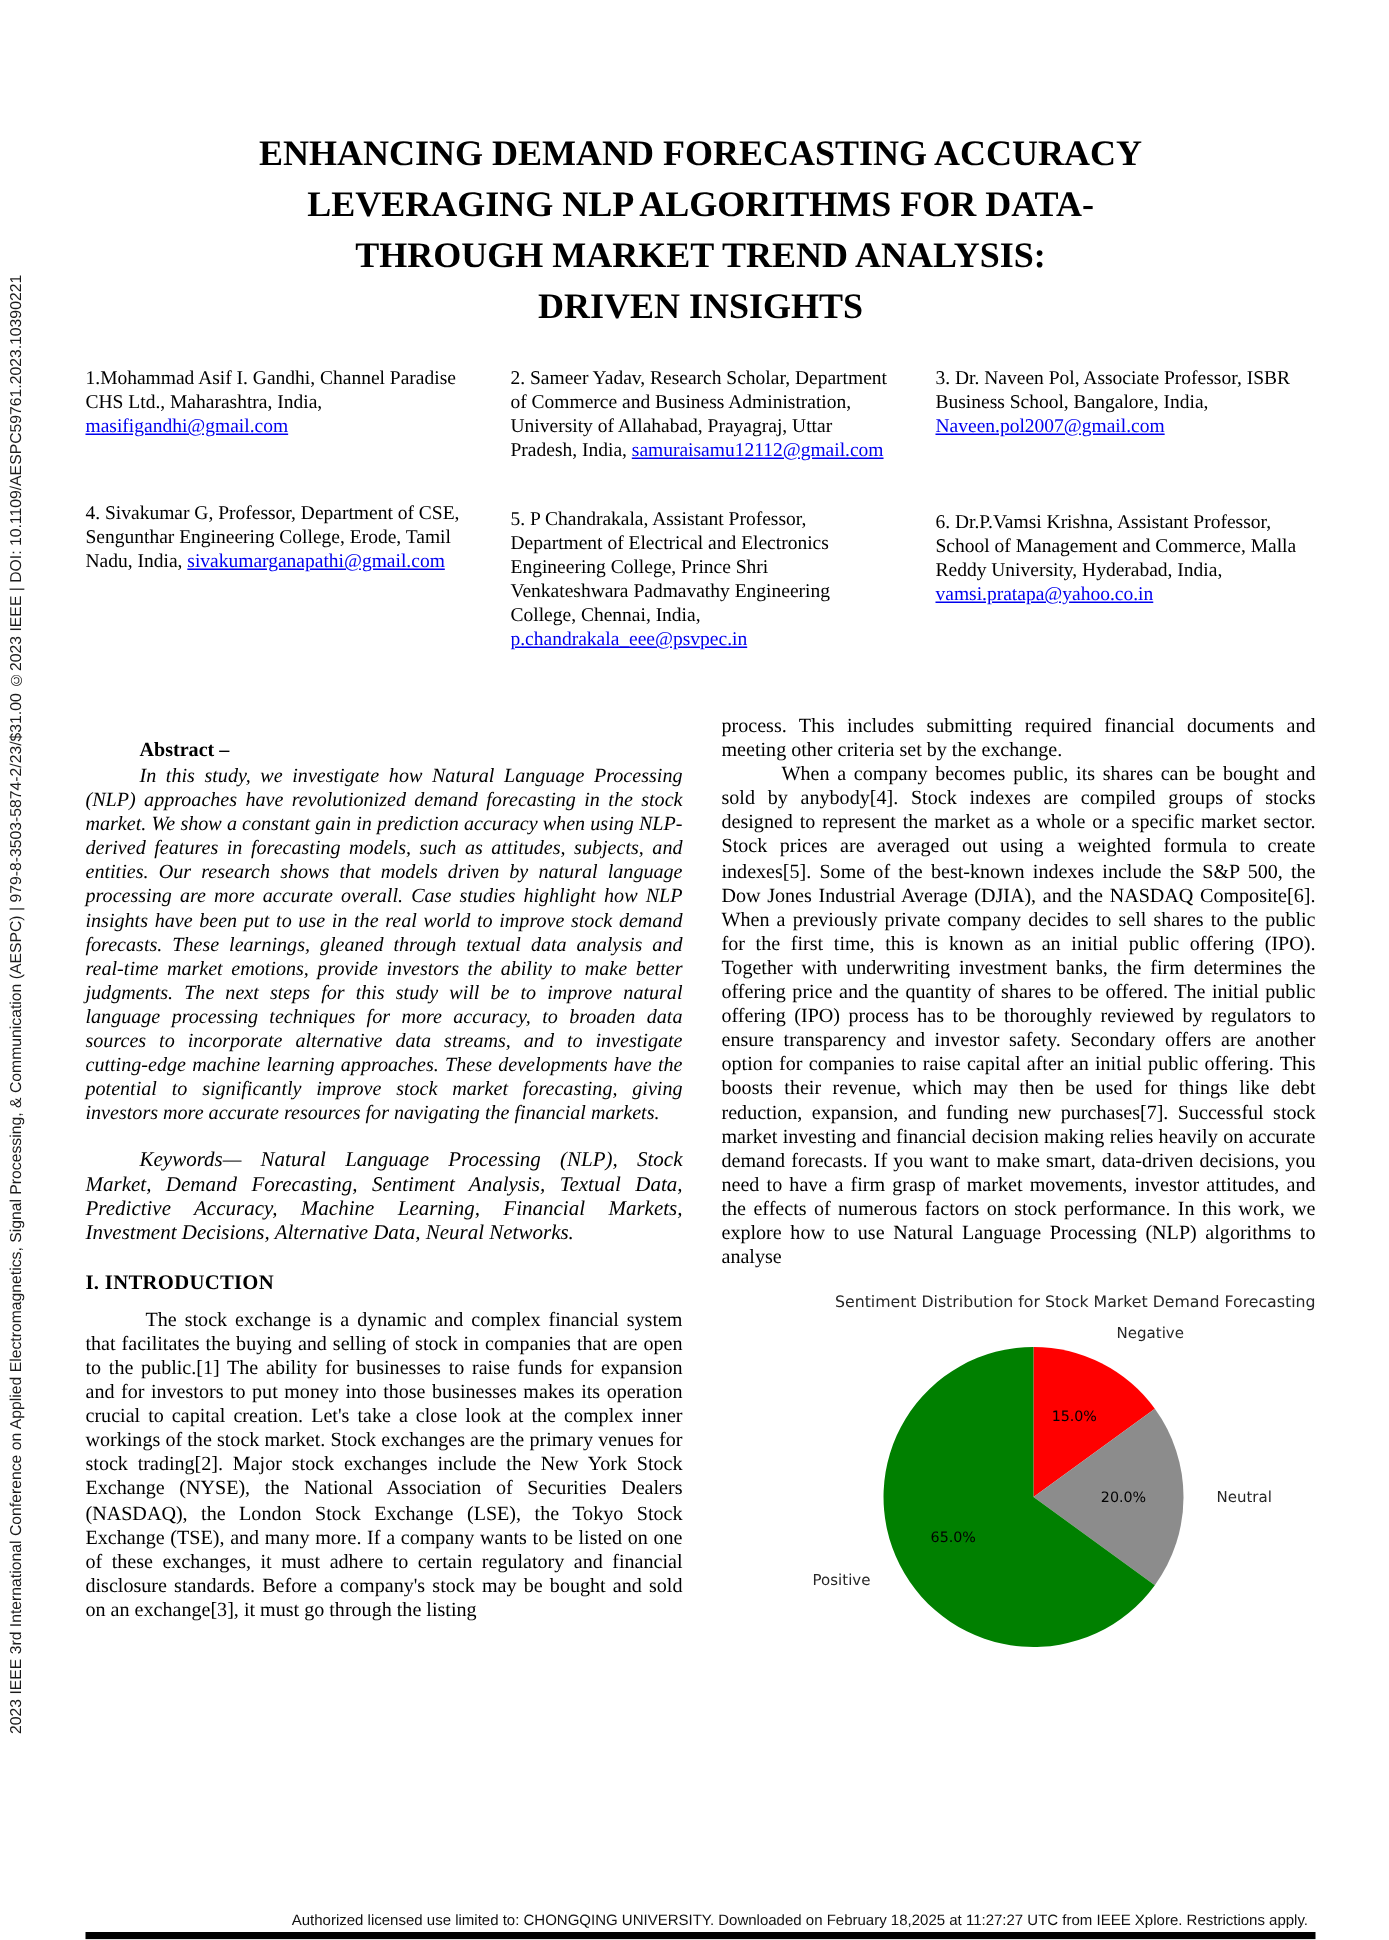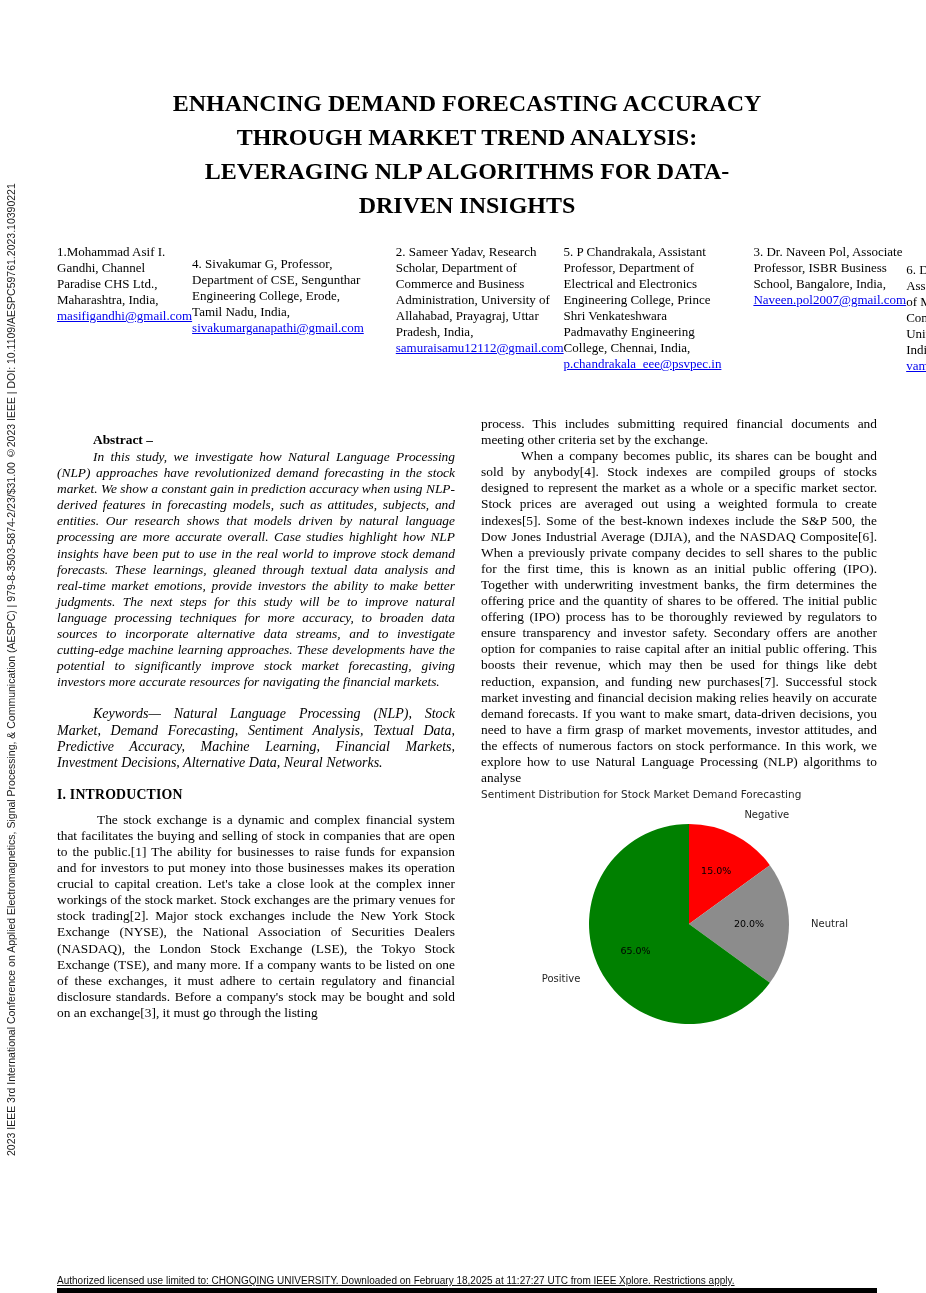--- a/index.html
+++ b/index.html
@@ -11,61 +11,61 @@
     writing-mode:vertical-rl;transform:rotate(180deg);text-align:center;
     font-family:"Liberation Sans",sans-serif;font-size:10.5px;color:#1a1a1a;white-space:nowrap;}
 
   
   .title{margin:86px 70px 16px 78px;text-align:center;font-size:24px;font-weight:bold;
          line-height:34px;}
   .title span{display:block;}
 
   
   .authors{display:flex;gap:32px;margin:22px 51px 0 57px;font-size:13px;line-height:16px;}
-  .author-col{flex:1;display:flex;flex-direction:row;}
+  .author-col{flex:1;display:flex;flex-direction:column;align-items:center;}
   .author-block{margin-bottom:30px;}
   .author-block p{margin:0;}
   a.email{color:#0000EE;text-decoration:underline;}
 
   
   .columns{display:flex;gap:26px;margin:12px 49px 0 57px;}
   .col-left{width:399px;padding-top:16px;}
   .col-right{width:396px;}
   .body-text{font-size:13.4px;line-height:16.1px;text-align:justify;margin:0;}
   .indent{text-indent:40px;}
   .abstract-head{font-weight:bold;font-size:13.4px;margin:0 0 1px 0;text-indent:36px;}
   .abstract-body{font-style:italic;font-size:13.4px;line-height:16.1px;text-align:justify;margin:0;text-indent:36px;}
   .keywords{font-weight:normal;font-style:italic;font-size:14px;line-height:16.1px;
             text-align:justify;margin:16px 0 16px 0;text-indent:36px;}
   .section-head{font-size:13.8px;font-weight:bold;margin:15px 0 9px 0;letter-spacing:.2px;}
 
   
-  figure{margin:2px 0 0 0;text-align:left;}
+  figure{margin:16px 0 0 0;text-align:right;}
   .chart-title{font-family:"DejaVu Sans",sans-serif;font-size:10.5px;color:#262626;margin-bottom:2px;}
   svg{display:block;margin:0 auto;}
   .pie-pct{font-family:"DejaVu Sans",sans-serif;font-size:9.5px;fill:#000;}
   .pie-label{font-family:"DejaVu Sans",sans-serif;font-size:10px;fill:#262626;}
   figcaption{font-style:italic;font-size:14.5px;margin-top:14px;}
 
   
-  .footer{position:absolute;left:57px;right:41px;bottom:7px;text-align:left;
-    font-family:"Liberation Sans",sans-serif;font-size:10px;color:#111;text-decoration:underline;white-space:nowrap;}
+  .footer{position:absolute;left:57px;right:54px;bottom:7px;text-align:right;
+    font-family:"Liberation Sans",sans-serif;font-size:10px;color:#111;white-space:nowrap;}
   .bottom-bar{position:absolute;left:57px;right:49px;bottom:0;height:5px;background:#000;}
 </style>
 </head>
 <body>
 
 <div class="page">
 
   <div class="side-strip">2023 IEEE 3rd International Conference on Applied Electromagnetics, Signal Processing, &amp; Communication (AESPC) | 979-8-3503-5874-2/23/$31.00 ©2023 IEEE | DOI: 10.1109/AESPC59761.2023.10390221</div>
 
   <h1 class="title">
     <span>ENHANCING DEMAND FORECASTING ACCURACY</span>
+    <span>LEVERAGING NLP ALGORITHMS FOR DATA-</span>
     <span>THROUGH MARKET TREND ANALYSIS:</span>
-    <span>LEVERAGING NLP ALGORITHMS FOR DATA-</span>
     <span>DRIVEN INSIGHTS</span>
   </h1>
 
   <div class="authors">
     <div class="author-col">
       <div class="author-block">
         <p><span>1.Mohammad Asif I. Gandhi, Channel Paradise CHS Ltd., Maharashtra, India,</span>
         <a class="email" href="#">masifigandhi@gmail.com</a></p>
       </div>
       <div class="author-block" style="margin-top:12px;">

